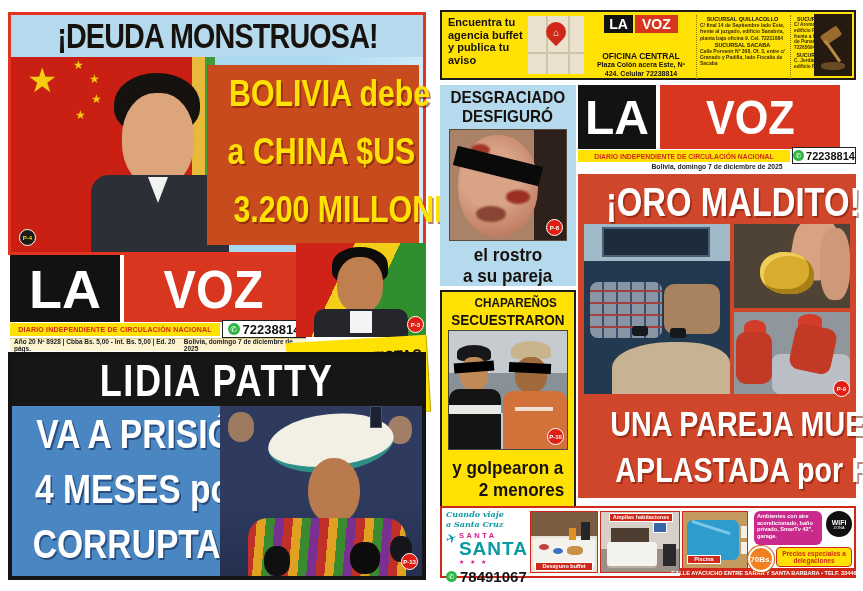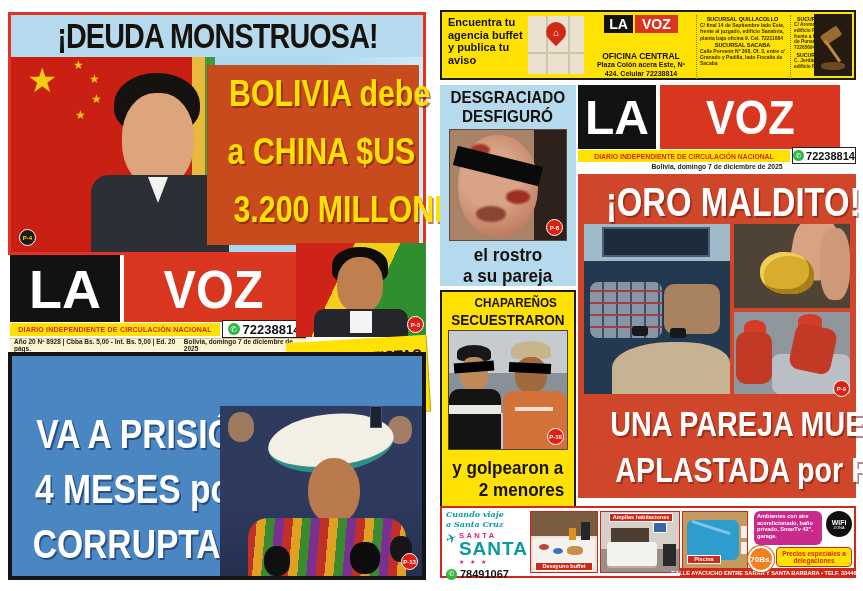--- a/index.html
+++ b/index.html
@@ -87,20 +87,23 @@
       <div class="badge" style="right:2px; bottom:4px;">P-3</div>
     </div>
     <div class="abs" style="left:280px; top:327px; width:140px; height:76px; background:#ffe104; transform:rotate(-3.5deg);
                 display:flex; flex-direction:column; align-items:center; justify-content:center; box-shadow:1px 1px 0 #b8a400;">
       <span class="sx9" style="font-weight:bold; font-size:16px; color:#15110c;">TRANSPORTISTAS</span>
       <span class="sx9" style="font-weight:bold; font-size:16px; color:#15110c;">ENJUICIARÁN A</span>
       <span class="sx9" style="font-weight:bold; font-size:16px; color:#15110c;">EDGAR MONTAÑO</span>
     </div>
 
     <div class="abs" style="left:0; top:340px; width:418px; height:228px; border:4px solid #141414; background:#4a86c2;">
+      <div class="abs" style="left:0; top:0; width:410px; height:50px; background:#161616; display:flex; align-items:center; justify-content:center;">
+        <span class="sx" style="color:#fff; font-weight:bold; font-size:44px; letter-spacing:2px;">LIDIA PATTY</span>
+      </div>
       <div class="hl" style="left:0; top:58px; width:216px; font-size:41px; color:#fff; text-shadow:2px 2px 0 rgba(20,40,80,.6);">
         <span class="sx">VA A PRISIÓN</span>
       </div>
       <div class="hl" style="left:0; top:113px; width:216px; font-size:41px; color:#fff; text-shadow:2px 2px 0 rgba(20,40,80,.6);">
         <span class="sx">4 MESES por</span>
       </div>
       <div class="hl" style="left:0; top:168px; width:216px; font-size:41px; color:#fff; text-shadow:2px 2px 0 rgba(20,40,80,.6);">
         <span class="sx">CORRUPTA</span>
       </div>
       <div class="photo" style="left:208px; top:50px; width:202px; height:170px; background:linear-gradient(180deg,#2e3a5e 0 55%,#253050 100%);">
@@ -269,21 +272,21 @@
         <div style="display:flex; align-items:flex-start; gap:2px; margin-top:2px;">
           <span style="color:#0a9aa2; font-size:13px; transform:rotate(-20deg); display:inline-block;">✈</span>
           <div>
             <div style="color:#d0208a; font-weight:bold; font-size:7.5px; letter-spacing:2.5px;">SANTA</div>
             <div style="color:#0a9aa2; font-weight:bold; font-size:19px; letter-spacing:1px; line-height:.95;">SANTA</div>
             <div style="color:#d0208a; font-size:6px; letter-spacing:2px;">★ ★ ★</div>
           </div>
         </div>
         <div style="display:flex; align-items:center; gap:3px; margin-top:3px;">
           <span class="wa" style="width:11px; height:11px; font-size:7px;">✆</span>
-          <span style="font-weight:bold; font-size:11px; color:#111;">78491067</span>
+          <span style="font-weight:bold; font-size:15px; color:#111;">78491067</span>
         </div>
       </div>
       <div class="photo" style="left:88px; top:3px; width:68px; height:62px; background:linear-gradient(180deg,#7c5c40 0 40%,#e8e2d4 40% 100%); border:1px solid #d02818;">
         <div style="position:absolute; left:2px; top:26px; width:62px; height:30px; background:#f4f2ec; border-radius:4px;"></div>
         <div style="position:absolute; left:38px; top:16px; width:7px; height:12px; background:#e09020;"></div>
         <div style="position:absolute; left:50px; top:10px; width:9px; height:18px; background:#23262b;"></div>
         <div style="position:absolute; left:8px; top:32px; width:10px; height:6px; background:#c04040; border-radius:50%;"></div>
         <div style="position:absolute; left:22px; top:36px; width:10px; height:6px; background:#3a70c0; border-radius:50%;"></div>
         <div style="position:absolute; left:36px; top:34px; width:16px; height:9px; background:#c89048; border-radius:40%;"></div>
         <div class="redlabel" style="left:4px; bottom:1px; width:58px; font-size:5.5px;">Desayuno buffet</div>

